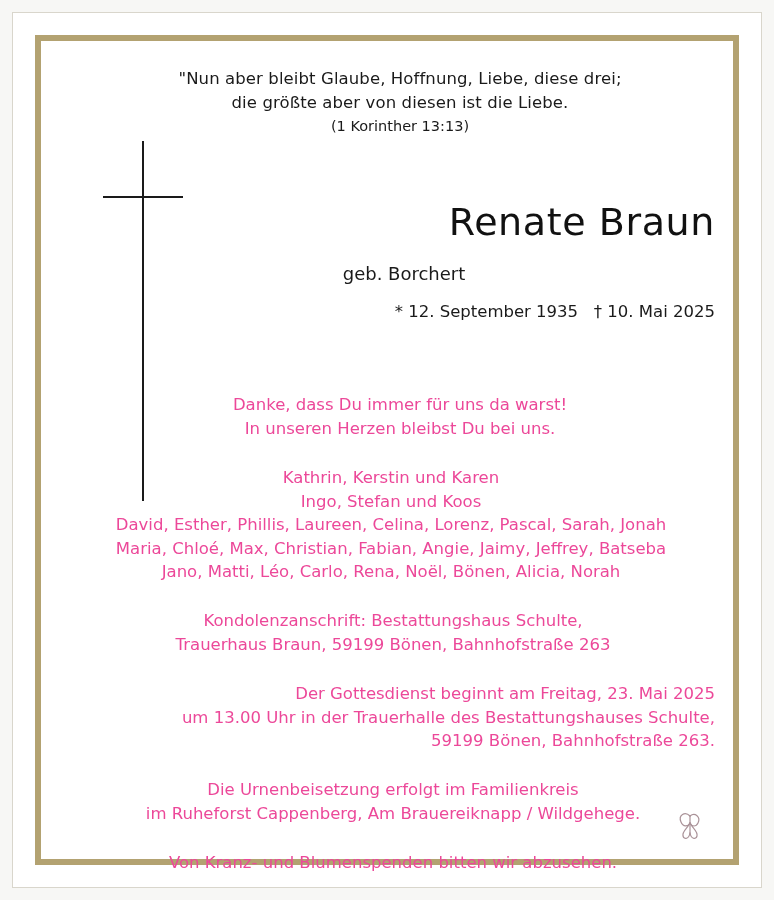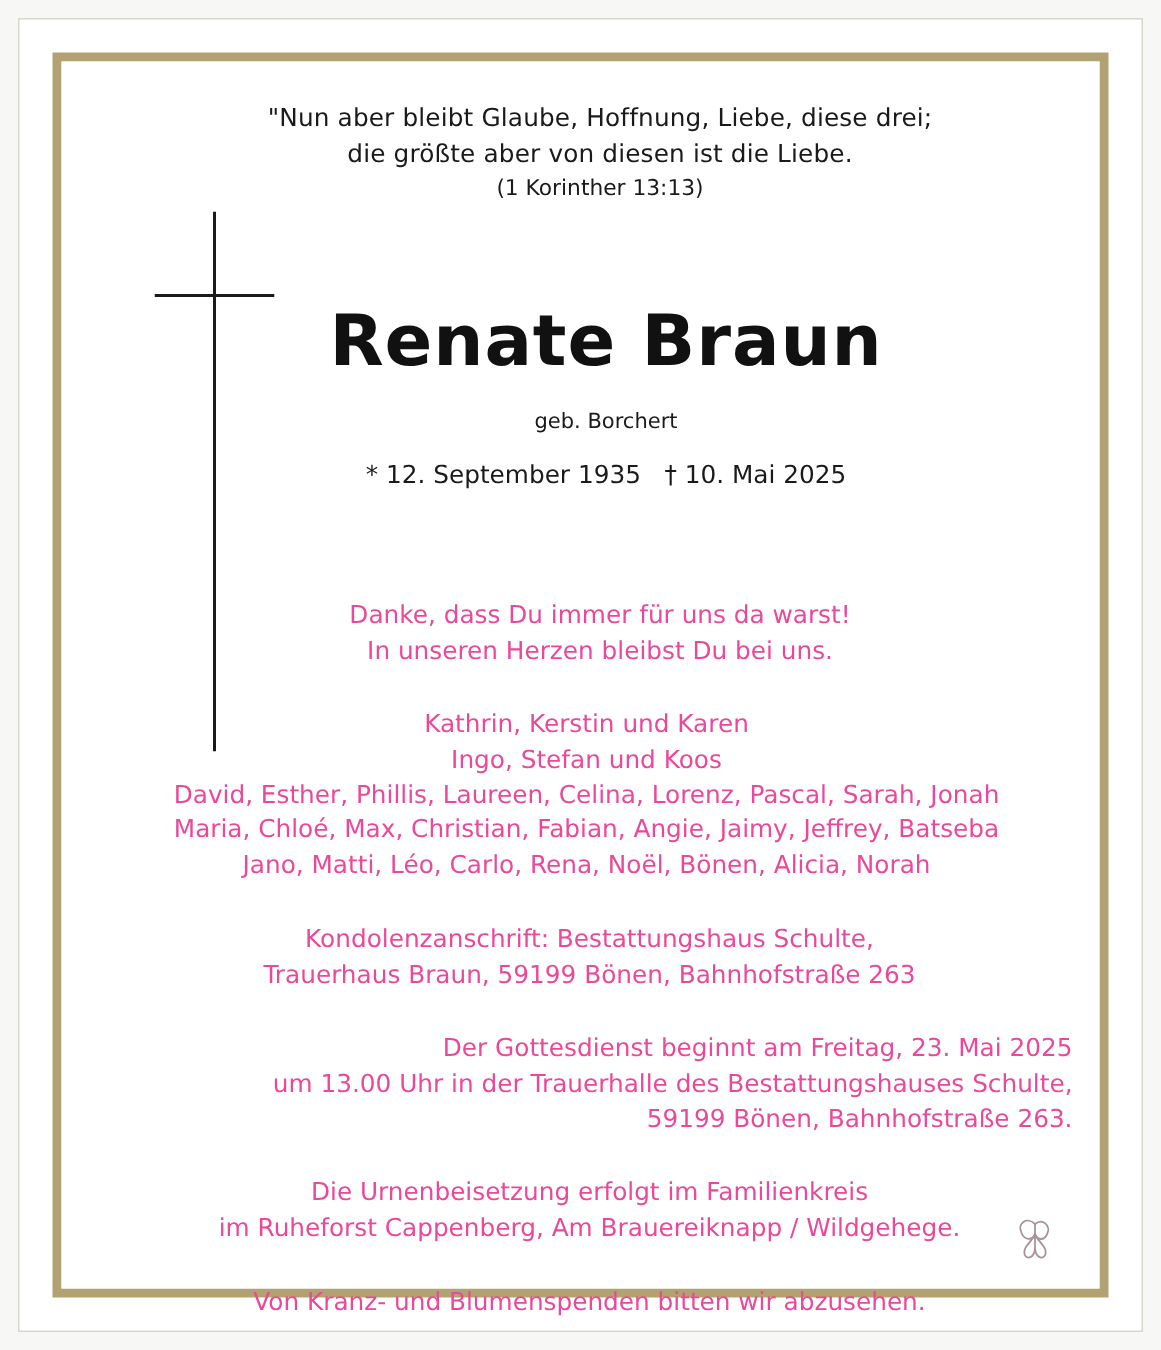--- a/index.html
+++ b/index.html
@@ -80,37 +80,39 @@
   }
   .verse-ref {
     font-size: 14.5px;
     line-height: 1.5;
     margin-top: 1px;
     margin-left: 26px;
     color: #1a1a1a;
   }
 
   .name {
-    font-size: 47px;
-    font-weight: 700;
+    font-size: 38px;
+    font-weight: 400;
     letter-spacing: 0.6px;
     margin: 64px 0 0 34px;
     line-height: 1.1;
     color: #111111;
+    text-align: right;
   }
   .maiden {
-    font-size: 14px;
+    font-size: 18px;
     margin: 20px 0 0 34px;
     color: #1a1a1a;
   }
   .dates {
     font-size: 16.5px;
     margin: 18px 0 0 34px;
     color: #1a1a1a;
     white-space: pre;
+    text-align: right;
   }
 
   .block {
     font-size: 16.5px;
     line-height: 1.42;
     margin: 0;
     color: #ec4899;
   }
   .thanks {
     margin-top: 72px;

